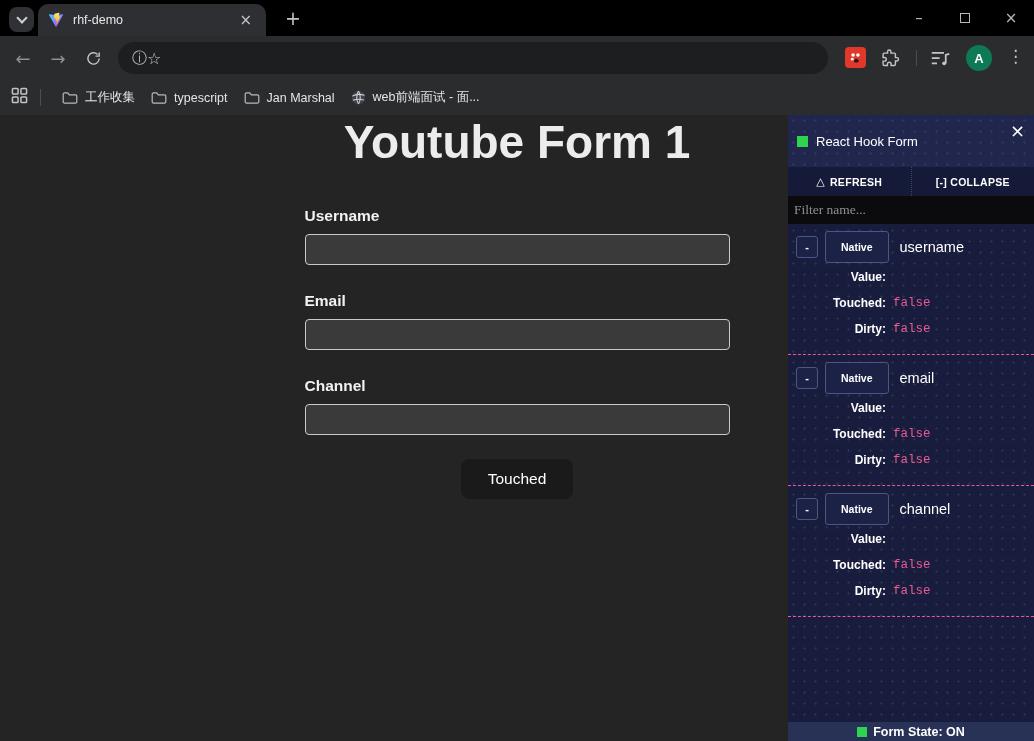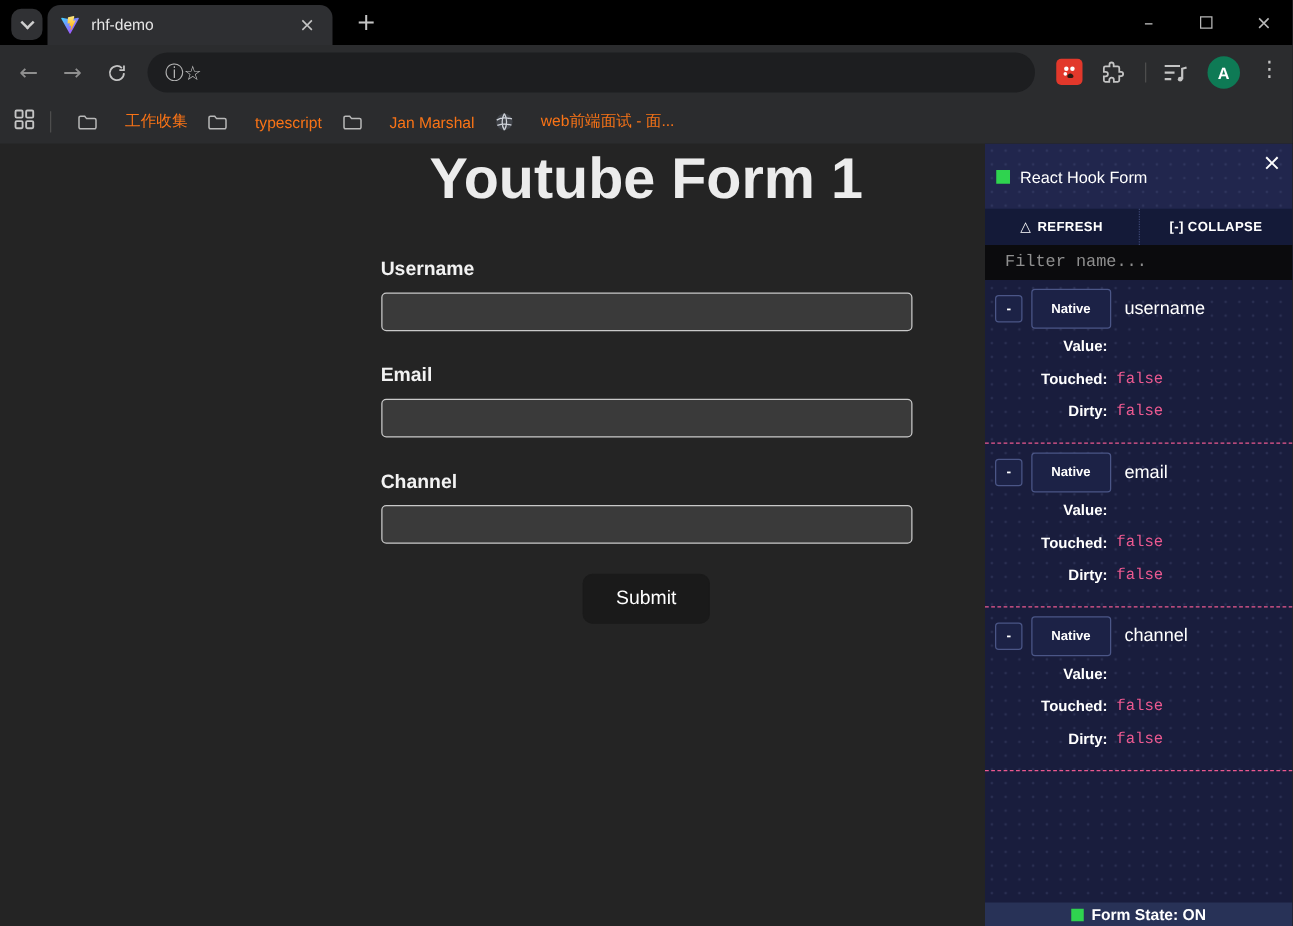--- a/index.html
+++ b/index.html
@@ -43,22 +43,22 @@
   .media-ic { position:absolute; left:930px; top:14px; cursor:pointer; }
   .avatar { position:absolute; left:966px; top:9px; width:26px; height:26px; border-radius:50%;
     background:#0e7a55; color:#fff; font-size:13px; font-weight:bold; display:flex; align-items:center;
     justify-content:center; cursor:pointer; }
   .menu-dots { position:absolute; left:1007px; top:10px; color:#c4c4c4; font-size:17px; cursor:pointer; }
 
   .bookmarks { position:absolute; top:80px; left:0; right:0; height:35px; background:#2b2c2e;
     display:flex; align-items:center; }
   .apps-grid { margin-left:11px; cursor:pointer; }
   .bm-sep { width:1px; height:17px; background:#4d4d4d; margin:0 13px 0 12px; }
-  .bm-item { display:flex; align-items:center; gap:22px; padding:4px 8px; border-radius:6px;
-    color:#f97316; font-size:12.5px; cursor:pointer; white-space:nowrap; }
+  .bm-item { display:flex; align-items:center; gap:7px; padding:4px 8px; border-radius:6px;
+    color:#e5e5e5; font-size:12.5px; cursor:pointer; white-space:nowrap; }
 
   
   .page { position:absolute; top:115px; left:0; right:0; bottom:0; background:#242424; }
   .page-title { text-align:center; font-size:46px; font-weight:bold; color:#ececec; }
   .yt-form { width:425px; margin:38px auto 0; }
   .field-label { display:block; color:#f2f2f2; font-weight:bold; font-size:15.5px; margin-bottom:9px; }
   .field-input { display:block; width:100%; height:31px; background:#3a3a3a; border:1px solid #c9c9c9;
     border-radius:4px; margin-bottom:27px; color:#fff; font-size:14px; padding:0 8px;
     font-family:"Liberation Sans", sans-serif; }
   .submit-btn { display:block; margin:-3px auto 0; background:#1a1a1a; color:#fff;
@@ -75,21 +75,21 @@
     padding:0 9px; position:relative; flex:none; }
   .rhf-green { width:11px; height:11px; margin-right:8px; flex:none; }
   .rhf-title { color:#fff; font-size:13px; }
   .rhf-close { position:absolute; right:9px; top:7px; color:#fff; font-size:18px; line-height:1; cursor:pointer; }
   .rhf-actions { height:29px; display:flex; background:#141a38; flex:none; }
   .rhf-action { flex:1; display:flex; align-items:center; justify-content:center; gap:5px;
     color:#fff; font-weight:bold; font-size:10.5px; letter-spacing:.3px; cursor:pointer; }
   .rhf-action + .rhf-action { border-left:1px dotted #3a4472; }
   .rhf-tri { font-size:11px; font-weight:normal; }
   .rhf-filter { height:28px; background:#0b0b0d; border:none; outline:none; color:#ddd;
-    padding:0 16px; font-size:13.5px; width:100%; flex:none; font-family:Liberation Mono, monospace; }
+    padding:0 6px; font-size:13.5px; width:100%; flex:none; font-family:Liberation Serif, serif; }
   .rhf-filter::placeholder { color:#8f8f8f; }
   .rhf-block { border-bottom:1px dashed #ec5990; padding:11px 0 12px; flex:none; }
   .rhf-name-row { display:flex; align-items:center; padding-left:8px; margin-bottom:5px; height:24px; }
   .rhf-minus-btn { width:22px; height:22px; background:#1c2246; border:1px solid #4b5687;
     border-radius:3px; color:#fff; font-size:11px; font-weight:bold; display:flex; align-items:center;
     justify-content:center; cursor:pointer; flex:none; }
   .rhf-native-btn { height:22px; padding:15px 15px; margin-left:7px; background:#1c2246;
     border:1px solid #4b5687; border-radius:3px; color:#fff; font-size:10.5px; font-weight:bold;
     display:flex; align-items:center; cursor:pointer; flex:none; }
   .rhf-field-name { color:#fff; font-size:14.5px; margin-left:11px; }
@@ -224,21 +224,21 @@
   <form class="yt-form">
     <label class="field-label">Username</label>
     <input class="field-input" type="text" value="" style="">
 
     <label class="field-label">Email</label>
     <input class="field-input" type="text" value="" style="">
 
     <label class="field-label">Channel</label>
     <input class="field-input" type="text" value="" style="">
 
-    <button class="submit-btn">Submit</button>
+    <button class="submit-btn">Touched</button>
   </form>
 </div>
 
 <div class="rhf-panel">
   <div class="rhf-header">
     <span class="rhf-green" style="background:#2fd34f;"></span>
     <span class="rhf-title">React Hook Form</span>
     <span class="rhf-close glyph">×</span>
   </div>
 

